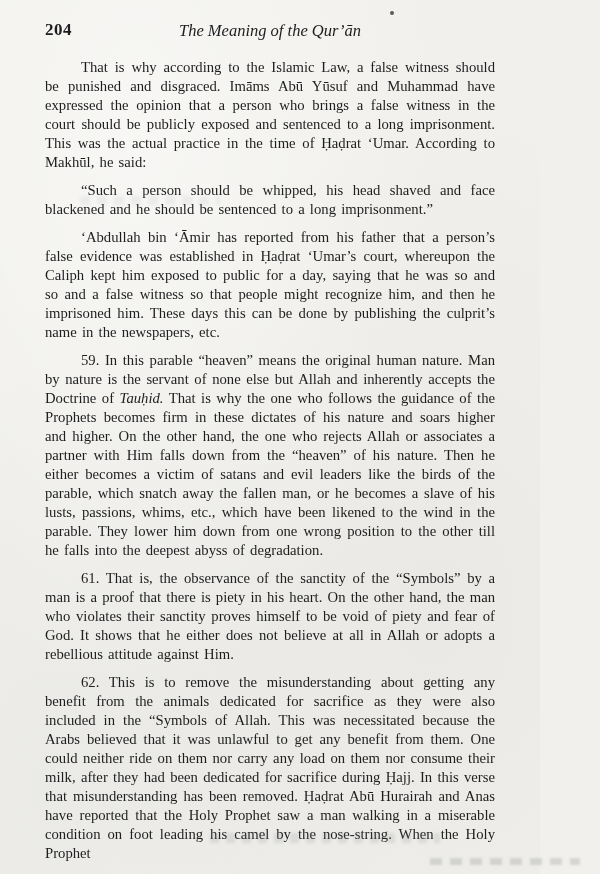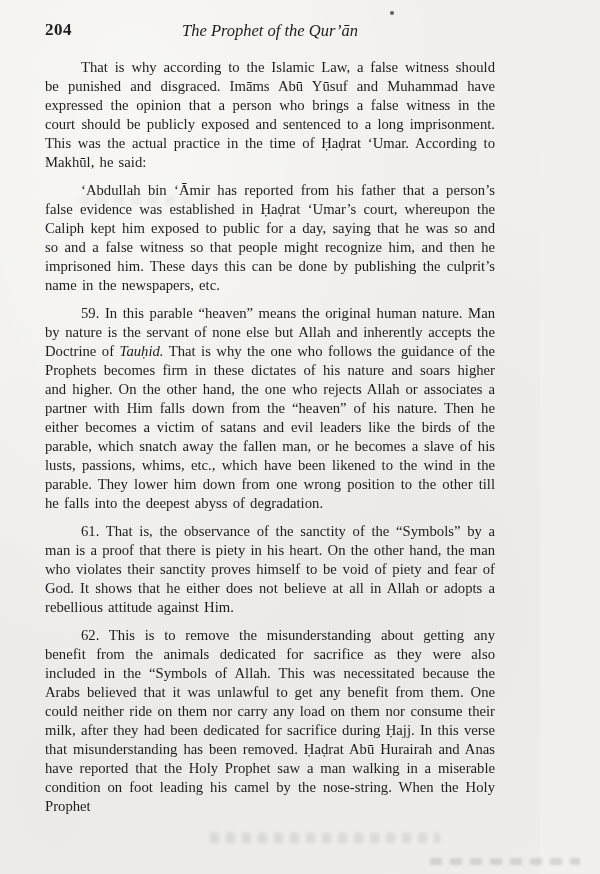--- a/index.html
+++ b/index.html
@@ -111,27 +111,28 @@
     opacity: 0.5;
   }
 </style>
 </head>
 <body>
 
 <div class="page">
 
   <div class="running-head">
     <span class="page-number">204</span>
-    <span class="book-title">The Prophet of the Qur’ān</span>
+    <span class="book-title">The Meaning of the Qur’ān</span>
   </div>
 
   <div class="body-text">
 
     <p>That is why according to the Islamic Law, a false witness should be punished and disgraced. Imāms Abū Yūsuf and Muhammad have expressed the opinion that a person who brings a false witness in the court should be publicly exposed and sentenced to a long imprisonment. This was the actual practice in the time of Ḥaḍrat ‘Umar. According to Makhūl, he said:</p>
 
+    <p>“Such a person should be whipped, his head shaved and face blackened and he should be sentenced to a long imprisonment.”</p>
 
     <p>‘Abdullah bin ‘Āmir has reported from his father that a person’s false evidence was established in Ḥaḍrat ‘Umar’s court, whereupon the Caliph kept him exposed to public for a day, saying that he was so and so and a false witness so that people might recognize him, and then he imprisoned him. These days this can be done by publishing the culprit’s name in the newspapers, etc.</p>
 
     <p><span>59. In this parable “heaven” means the original human nature. Man by nature is the servant of none else but Allah and inherently accepts the Doctrine of </span><i>Tauḥid.</i><span> That is why the one who follows the guidance of the Prophets becomes firm in these dictates of his nature and soars higher and higher. On the other hand, the one who rejects Allah or associates a partner with Him falls down from the “heaven” of his nature. Then he either becomes a victim of satans and evil leaders like the birds of the parable, which snatch away the fallen man, or he becomes a slave of his lusts, passions, whims, etc., which have been likened to the wind in the parable. They lower him down from one wrong position to the other till he falls into the deepest abyss of degradation.</span></p>
 
 
     <p>61. That is, the observance of the sanctity of the “Symbols” by a man is a proof that there is piety in his heart. On the other hand, the man who violates their sanctity proves himself to be void of piety and fear of God. It shows that he either does not believe at all in Allah or adopts a rebellious attitude against Him.</p>
 
     <p>62. This is to remove the misunderstanding about getting any benefit from the animals dedicated for sacrifice as they were also included in the “Symbols of Allah. This was necessitated because the Arabs believed that it was unlawful to get any benefit from them. One could neither ride on them nor carry any load on them nor consume their milk, after they had been dedicated for sacrifice during Ḥajj. In this verse that misunderstanding has been removed. Ḥaḍrat Abū Hurairah and Anas have reported that the Holy Prophet saw a man walking in a miserable condition on foot leading his camel by the nose-string. When the Holy Prophet</p>
 

